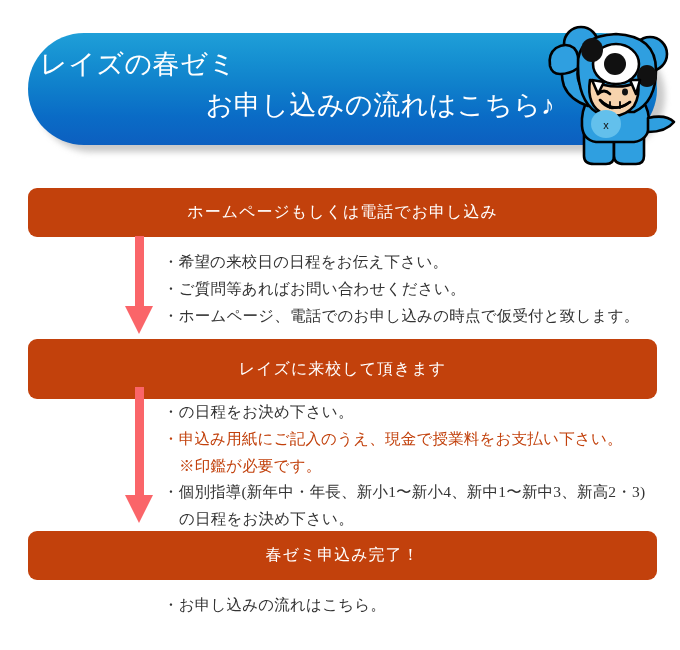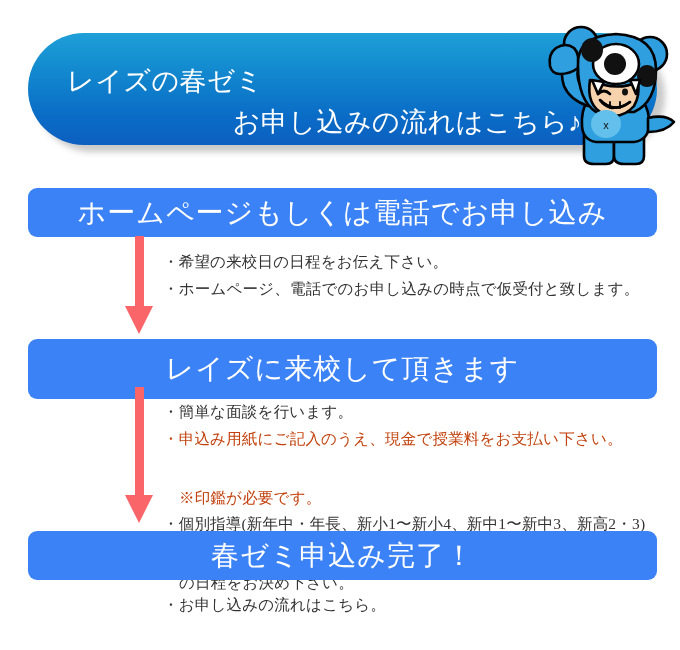--- a/index.html
+++ b/index.html
@@ -46,29 +46,29 @@
     left: 28px;
     top: 33px;
     width: 629px;
     height: 112px;
     border-radius: 56px;
     background: linear-gradient(to bottom, #1f9fd8 0%, #1691d2 22%, #0f7fcb 48%, #0a6cc6 74%, #0c5fc0 100%);
   }
 
   .header-text {
     position: absolute;
-    left: 39px;
+    left: 12px;
     top: 33px;
     width: 629px;
     height: 112px;
     color: #ffffff;
     font-size: 27px;
     line-height: 1.52;
     letter-spacing: 0.5px;
-    padding-top: 28px;
+    padding-top: 11px;
     box-sizing: border-box;
   }
   .header-line1 {
     display: block;
     padding-left: 28px;
   }
   .header-line2 {
     display: block;
     padding-left: 108px;
     text-align: center;
@@ -82,23 +82,23 @@
     width: 160px;
     height: 158px;
   }
 
   
   .step-bar {
     position: absolute;
     left: 28px;
     width: 629px;
     border-radius: 9px;
-    background: #3b82f6;
+    background: #c2410c;
     color: #ffffff;
-    font-size: 28px;
+    font-size: 16px;
     text-align: center;
     letter-spacing: 1px;
     display: flex;
     align-items: center;
     justify-content: center;
     box-sizing: border-box;
   }
   .step-bar-1 { top: 188px; height: 49px; }
   .step-bar-2 { top: 339px; height: 60px; }
   .step-bar-3 { top: 531px; height: 49px; }
@@ -141,21 +141,21 @@
     color: #333333;
     letter-spacing: 0.2px;
     font-family: Liberation Serif, serif;
   }
   .bullets-1 { top: 249px; }
   .bullets-2 { top: 399px; }
   .bullets-3 { top: 592px; }
 
   .bullet-line { white-space: nowrap; }
   .bullet-line.red { color: #c2410c; }
-  .bullet-line.indent { padding-left: 16px; margin-top: 32px; }
+  .bullet-line.indent { padding-left: 16px; }
 </style>
 </head>
 <body>
 
 <div class="page">
 
   <div class="header-wrap">
     <div class="header-shadow"></div>
     <div class="header-banner"></div>
     <div class="header-text">
@@ -212,32 +212,33 @@
 
   <div class="step-bar step-bar-1">ホームページもしくは電話でお申し込み</div>
 
   <div class="arrow arrow-1">
     <div class="stem"></div>
     <div class="head"></div>
   </div>
 
   <div class="bullets bullets-1">
     <div class="bullet-line">・希望の来校日の日程をお伝え下さい。</div>
+    <div class="bullet-line">・ご質問等あればお問い合わせください。</div>
     <div class="bullet-line">・ホームページ、電話でのお申し込みの時点で仮受付と致します。</div>
   </div>
 
   <div class="step-bar step-bar-2">レイズに来校して頂きます</div>
 
   <div class="arrow arrow-2">
     <div class="stem"></div>
     <div class="head"></div>
   </div>
 
   <div class="bullets bullets-2">
-    <div class="bullet-line">・簡単な面談を行います。</div>
+    <div class="bullet-line">・の日程をお決め下さい。</div>
     <div class="bullet-line red">・申込み用紙にご記入のうえ、現金で授業料をお支払い下さい。</div>
     <div class="bullet-line red indent">※印鑑が必要です。</div>
     <div class="bullet-line">・個別指導(新年中・年長、新小1〜新小4、新中1〜新中3、新高2・3)</div>
     <div class="bullet-line indent">の日程をお決め下さい。</div>
   </div>
 
   <div class="step-bar step-bar-3">春ゼミ申込み完了！</div>
 
   <div class="bullets bullets-3">
     <div class="bullet-line">・お申し込みの流れはこちら。</div>

